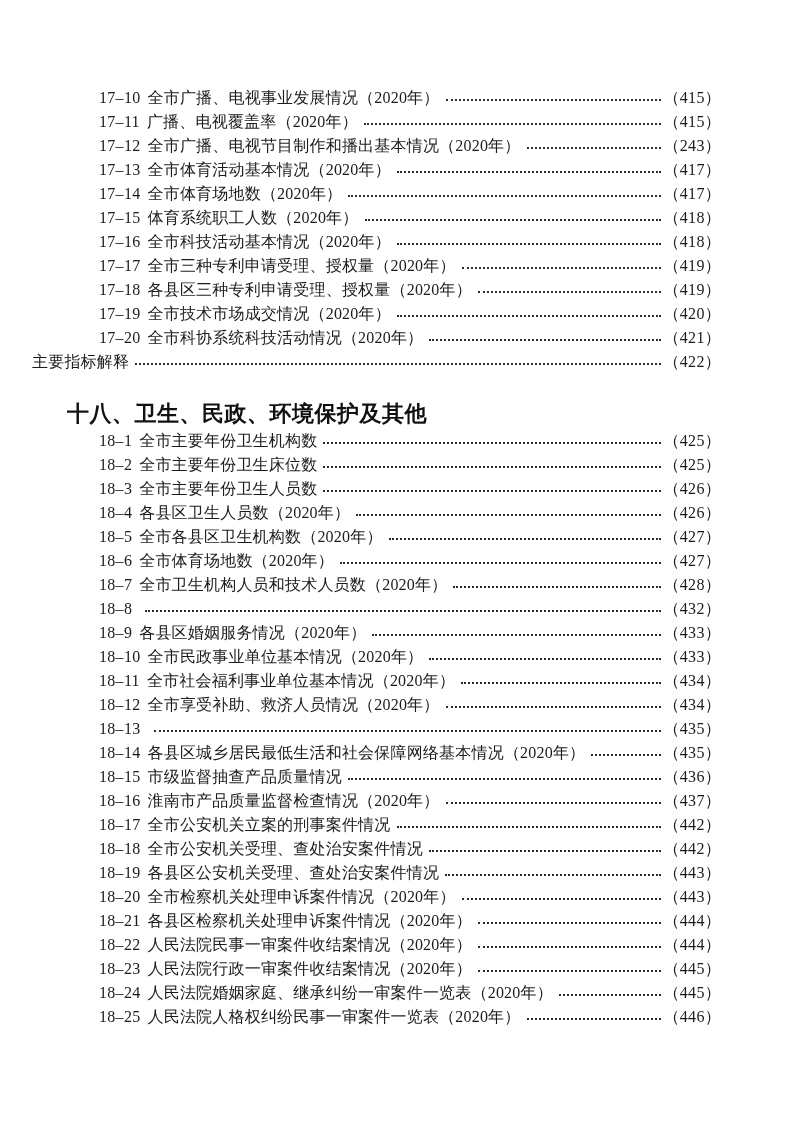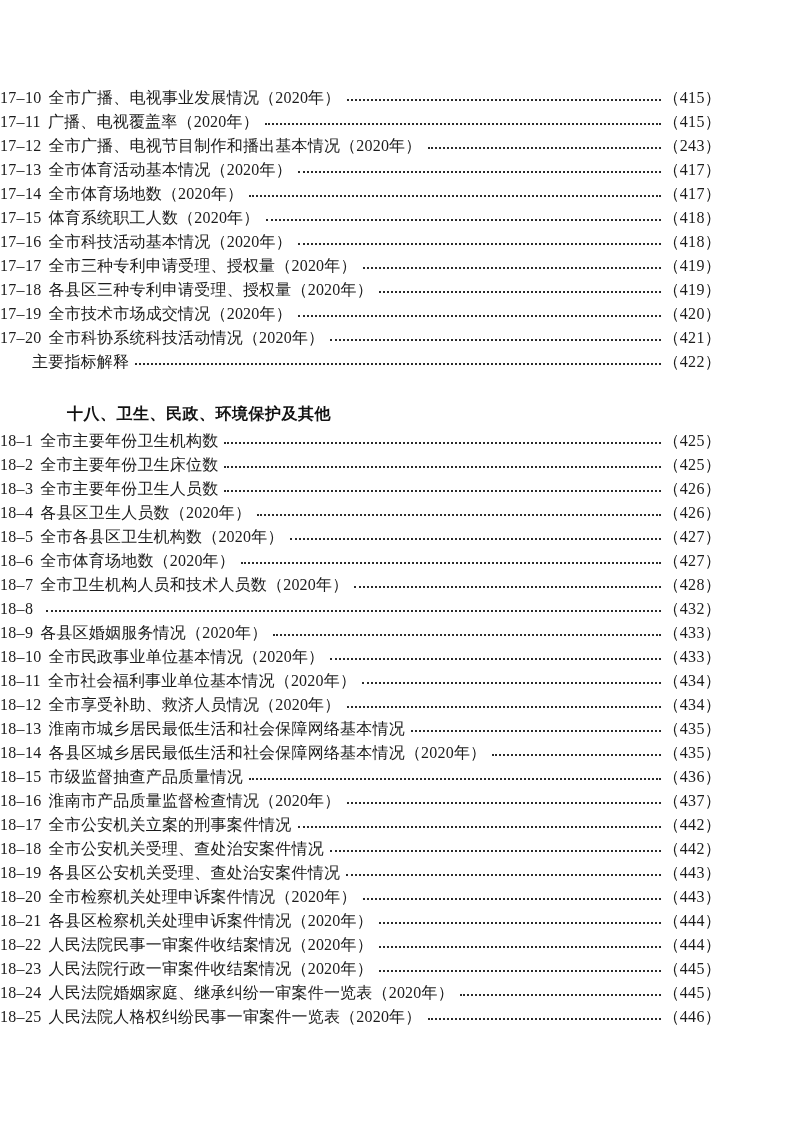--- a/index.html
+++ b/index.html
@@ -8,27 +8,27 @@
     font-family:"Liberation Serif","DejaVu Serif",serif;
   }
   .page{
     position:relative;width:793px;height:1122px;margin:0 auto;
     background:#ffffff;overflow:hidden;color:#1b1b1b;
   }
   .toc{position:absolute;top:86px;left:0;right:0;}
   .section{margin:0;}
   .section.with-heading{margin-top:27px;}
   .sec-heading{
-    font-size:16px;font-weight:bold;line-height:26px;
+    font-size:22px;font-weight:bold;line-height:26px;
     padding-left:67px;letter-spacing:0.5px;color:#111;
     margin-bottom:2px;white-space:nowrap;
   }
   .row{
     display:flex;align-items:stretch;
-    padding-right:72px;
+    padding-left:99px;padding-right:72px;
     font-size:16px;line-height:24px;white-space:nowrap;
   }
   .row.outdent{padding-left:32px;}
   .num{margin-right:7px;letter-spacing:0.3px;}
   .title{letter-spacing:0.2px;}
   .leader{flex:1 1 auto;min-width:10px;position:relative;overflow:hidden;}
   .leader::before{
     content:"";position:absolute;left:6px;right:3px;top:13px;
     border-top:2.2px dotted #2b2b2b;
   }
@@ -182,21 +182,20 @@
     <span class="pageno">（434）</span>
   </div>
         <div class="row">
     <span class="num">18–12</span>
     <span class="title">全市享受补助、救济人员情况（2020年）</span>
     <span class="leader"></span>
     <span class="pageno">（434）</span>
   </div>
         <div class="row">
     <span class="num">18–13</span>
-    <span class="title">淮南市城乡居民最低生活和社会保障网络基本情况</span>
     <span class="leader"></span>
     <span class="pageno">（435）</span>
   </div>
         <div class="row">
     <span class="num">18–14</span>
     <span class="title">各县区城乡居民最低生活和社会保障网络基本情况（2020年）</span>
     <span class="leader"></span>
     <span class="pageno">（435）</span>
   </div>
         <div class="row">

